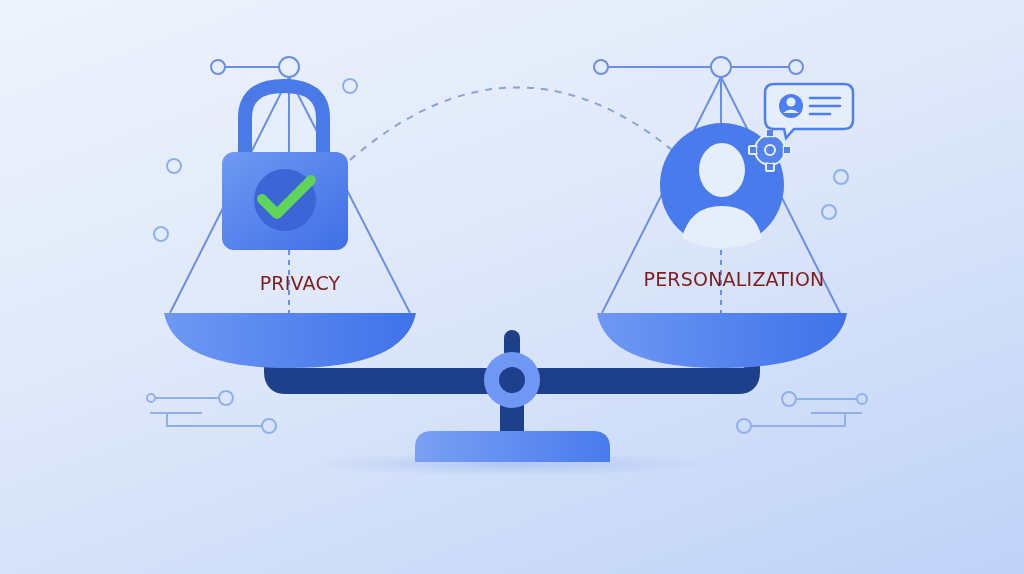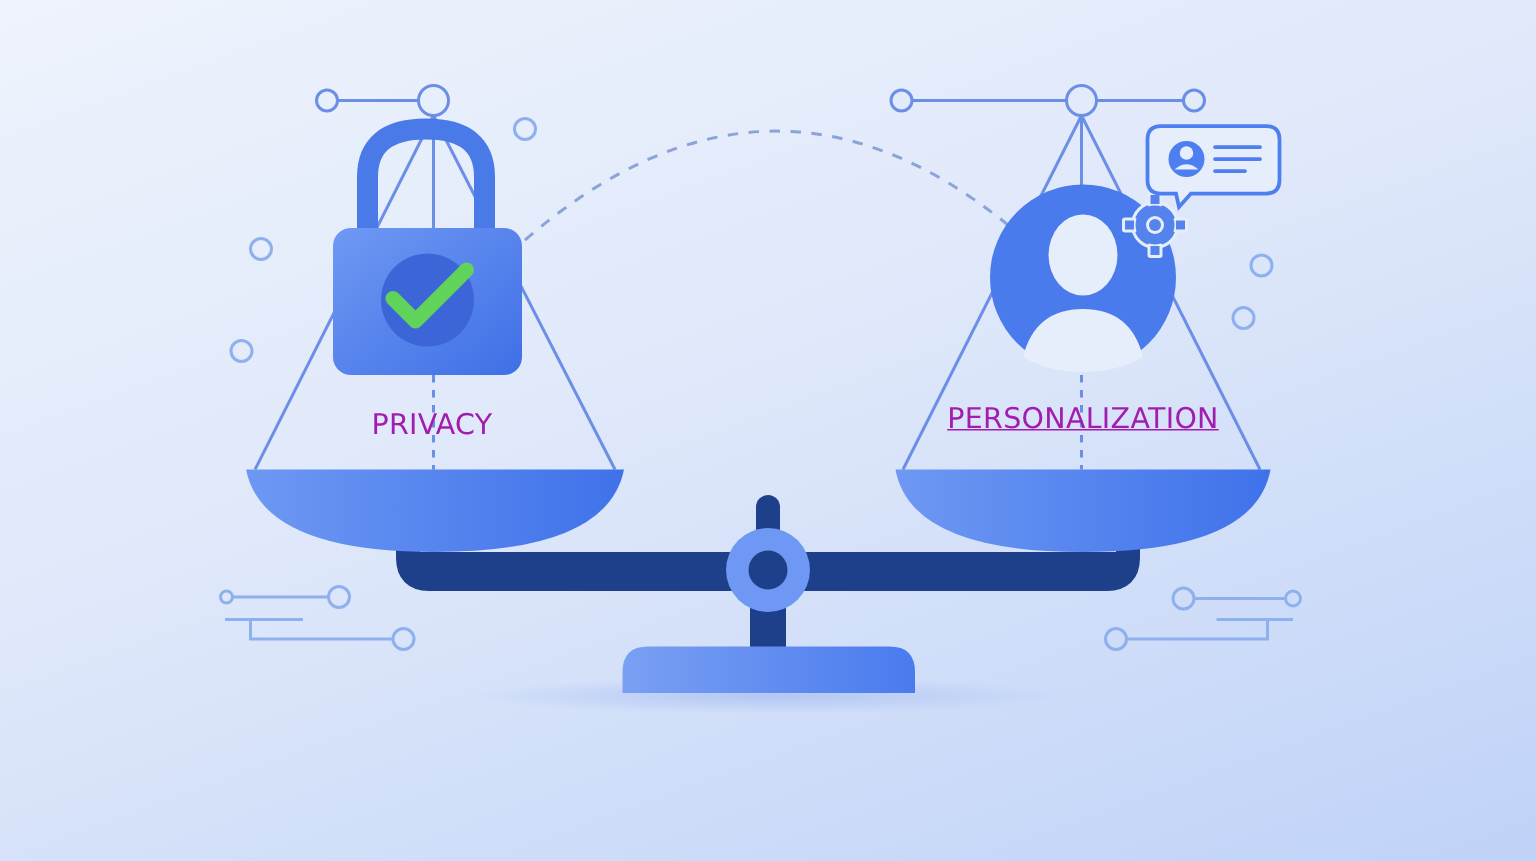--- a/index.html
+++ b/index.html
@@ -7,27 +7,28 @@
       width: 1024px; height: 574px; overflow: hidden;
       background: linear-gradient(160deg, #eef3fc 0%, #dfe8fa 45%, #bfd2f7 100%);
       font-family: "Liberation Sans", "DejaVu Sans", sans-serif;
       position: relative;
     }
     .scene { position: absolute; left: 0; top: 0; width: 1024px; height: 574px; }
     .label {
       position: absolute;
       font-family: "DejaVu Sans", "Liberation Sans", sans-serif;
       font-weight: 500;
-      color: #a21caf;
+      color: #7f1d1d;
       letter-spacing: 0.2px;
       transform: translateX(-50%);
       white-space: nowrap;
+      margin-left: 12px;
     }
     #privacy-label { left: 288px; top: 272px; font-size: 19px; }
-    #personalization-label { left: 722px; top: 268px; font-size: 19px; text-decoration: underline; }
+    #personalization-label { left: 722px; top: 268px; font-size: 19px; }
   </style>
 </head>
 <body>
 
 <svg class="scene" viewBox="0 0 1024 574" xmlns="http://www.w3.org/2000/svg">
   <defs>
     <linearGradient id="panGrad" x1="0" y1="0" x2="1" y2="0">
       <stop offset="0" stop-color="#6e98f3"></stop>
       <stop offset="1" stop-color="#3f72ea"></stop>
     </linearGradient>

